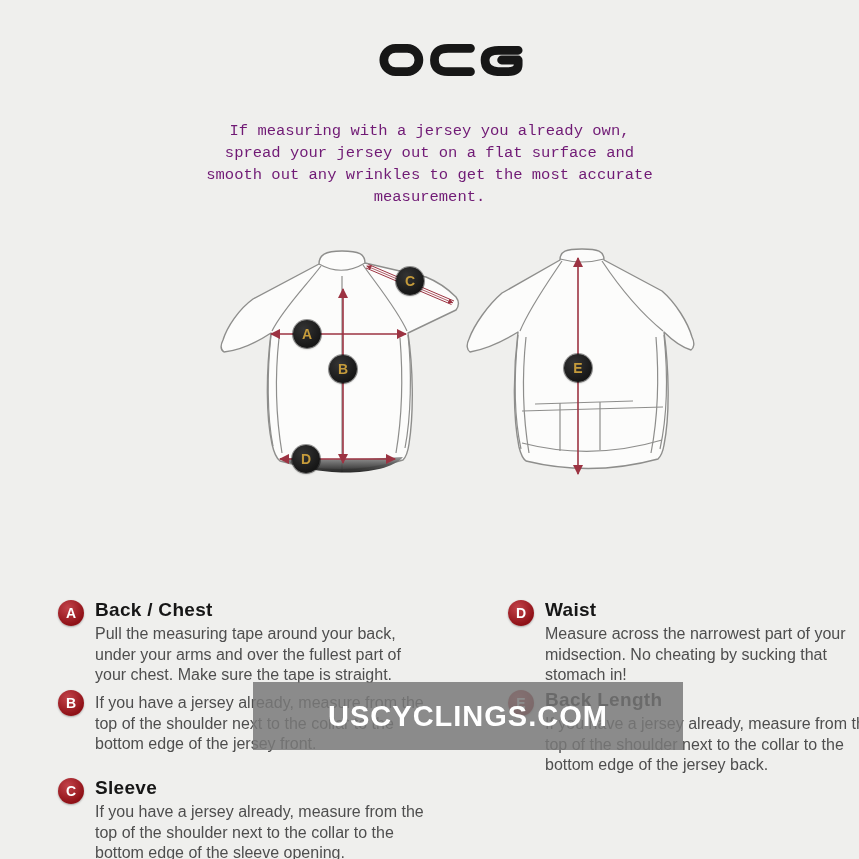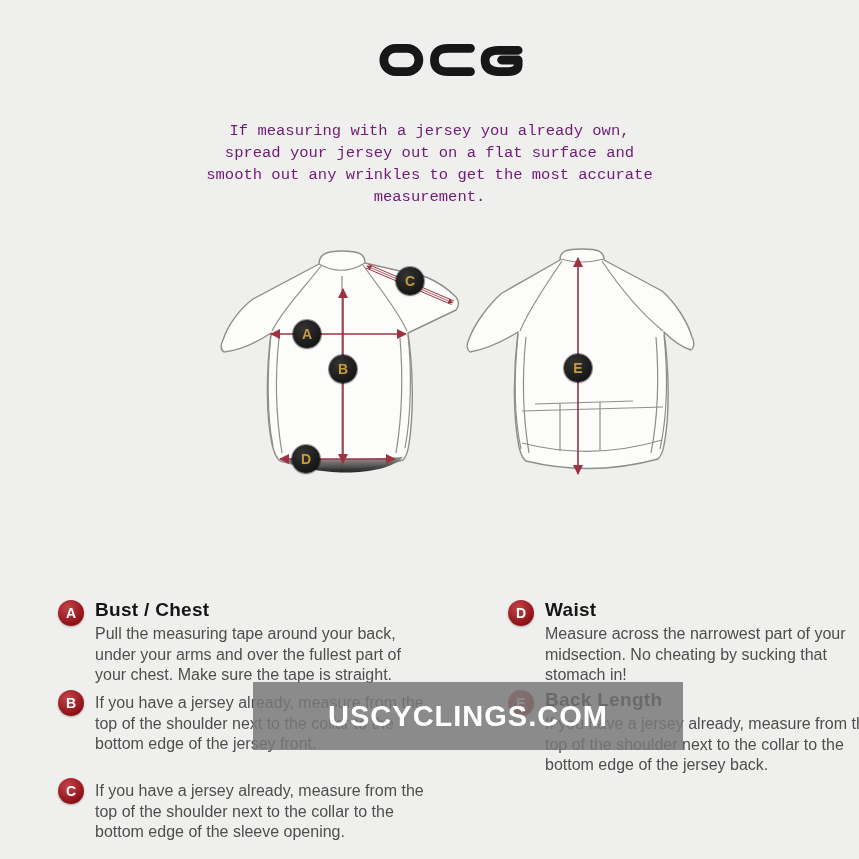--- a/index.html
+++ b/index.html
@@ -171,39 +171,40 @@
   <div class="marker" style="left:564px;top:107px">
       <span>E</span>
     </div>
 </div>
 
 <div class="legend-item col-left row-1">
   <div class="badge">
       <span>A</span>
     </div>
   <div class="content">
-    <h3>Bust / Chest</h3>
+    <h3>Back / Chest</h3>
     <p>Pull the measuring tape around your back, under your arms and over the fullest part of your chest. Make sure the tape is straight.</p>
   </div>
 </div>
 
 <div class="legend-item col-left row-2">
   <div class="badge">
       <span>B</span>
     </div>
   <div class="content">
     <p>If you have a jersey already, measure from the top of the shoulder next to the collar to the bottom edge of the jersey front.</p>
   </div>
 </div>
 
 <div class="legend-item col-left row-3">
   <div class="badge">
       <span>C</span>
     </div>
   <div class="content">
+    <h3>Sleeve</h3>
     <p>If you have a jersey already, measure from the top of the shoulder next to the collar to the bottom edge of the sleeve opening.</p>
   </div>
 </div>
 
 <div class="legend-item col-right row-1">
   <div class="badge">
       <span>D</span>
     </div>
   <div class="content">
     <h3>Waist</h3>

